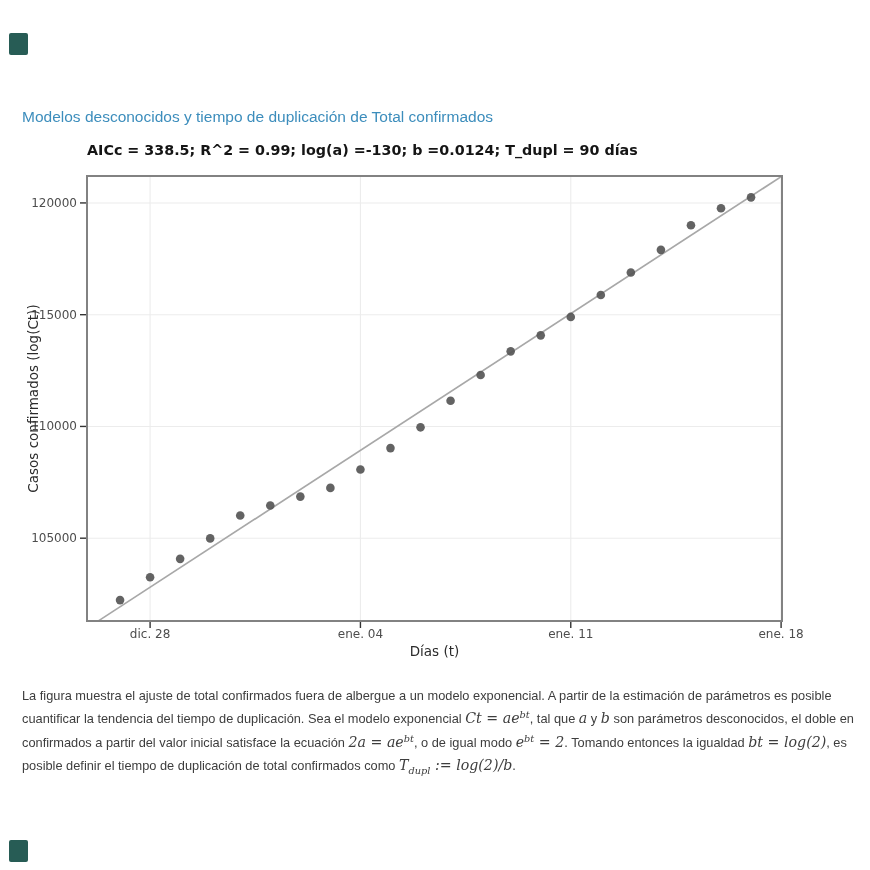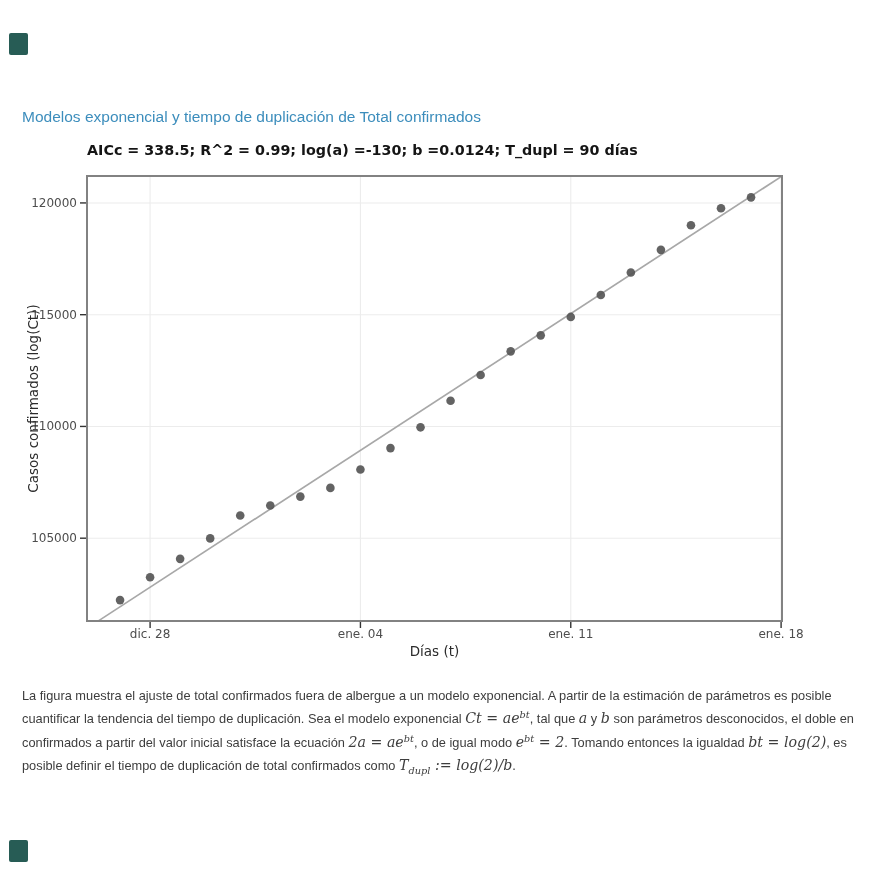--- a/index.html
+++ b/index.html
@@ -19,21 +19,21 @@
   .figure-caption sup,.figure-caption sub{font-family:"DejaVu Serif",serif;font-style:italic;
         font-size:9.8px;line-height:0;}
 </style>
 </head>
 <body>
 
 <div class="page">
 
   <div class="corner-frag frag-top"></div>
 
-  <div class="section-heading">Modelos exponencial y tiempo de duplicación de Total confirmados</div>
+  <div class="section-heading">Modelos desconocidos y tiempo de duplicación de Total confirmados</div>
 
   <div>
     <div class="chart-title">AICc = 338.5; R^2 = 0.99; log(a) =-130; b =0.0124; T_dupl = 90 días</div>
     <svg class="chart-svg" id="plot" width="870" height="870">
         <line x1="87" x2="782" y1="538.1911099949774" y2="538.1911099949774" stroke="#ececec" stroke-width="1.1"></line>
         <line x1="87" x2="782" y1="426.43822199899546" y2="426.43822199899546" stroke="#ececec" stroke-width="1.1"></line>
         <line x1="87" x2="782" y1="314.68533400301357" y2="314.68533400301357" stroke="#ececec" stroke-width="1.1"></line>
         <line x1="87" x2="782" y1="202.93244600703167" y2="202.93244600703167" stroke="#ececec" stroke-width="1.1"></line>
         <line x1="150.09987029831387" x2="150.09987029831387" y1="176" y2="621" stroke="#ececec" stroke-width="1.1"></line>
         <line x1="360.4327712926934" x2="360.4327712926934" y1="176" y2="621" stroke="#ececec" stroke-width="1.1"></line>

